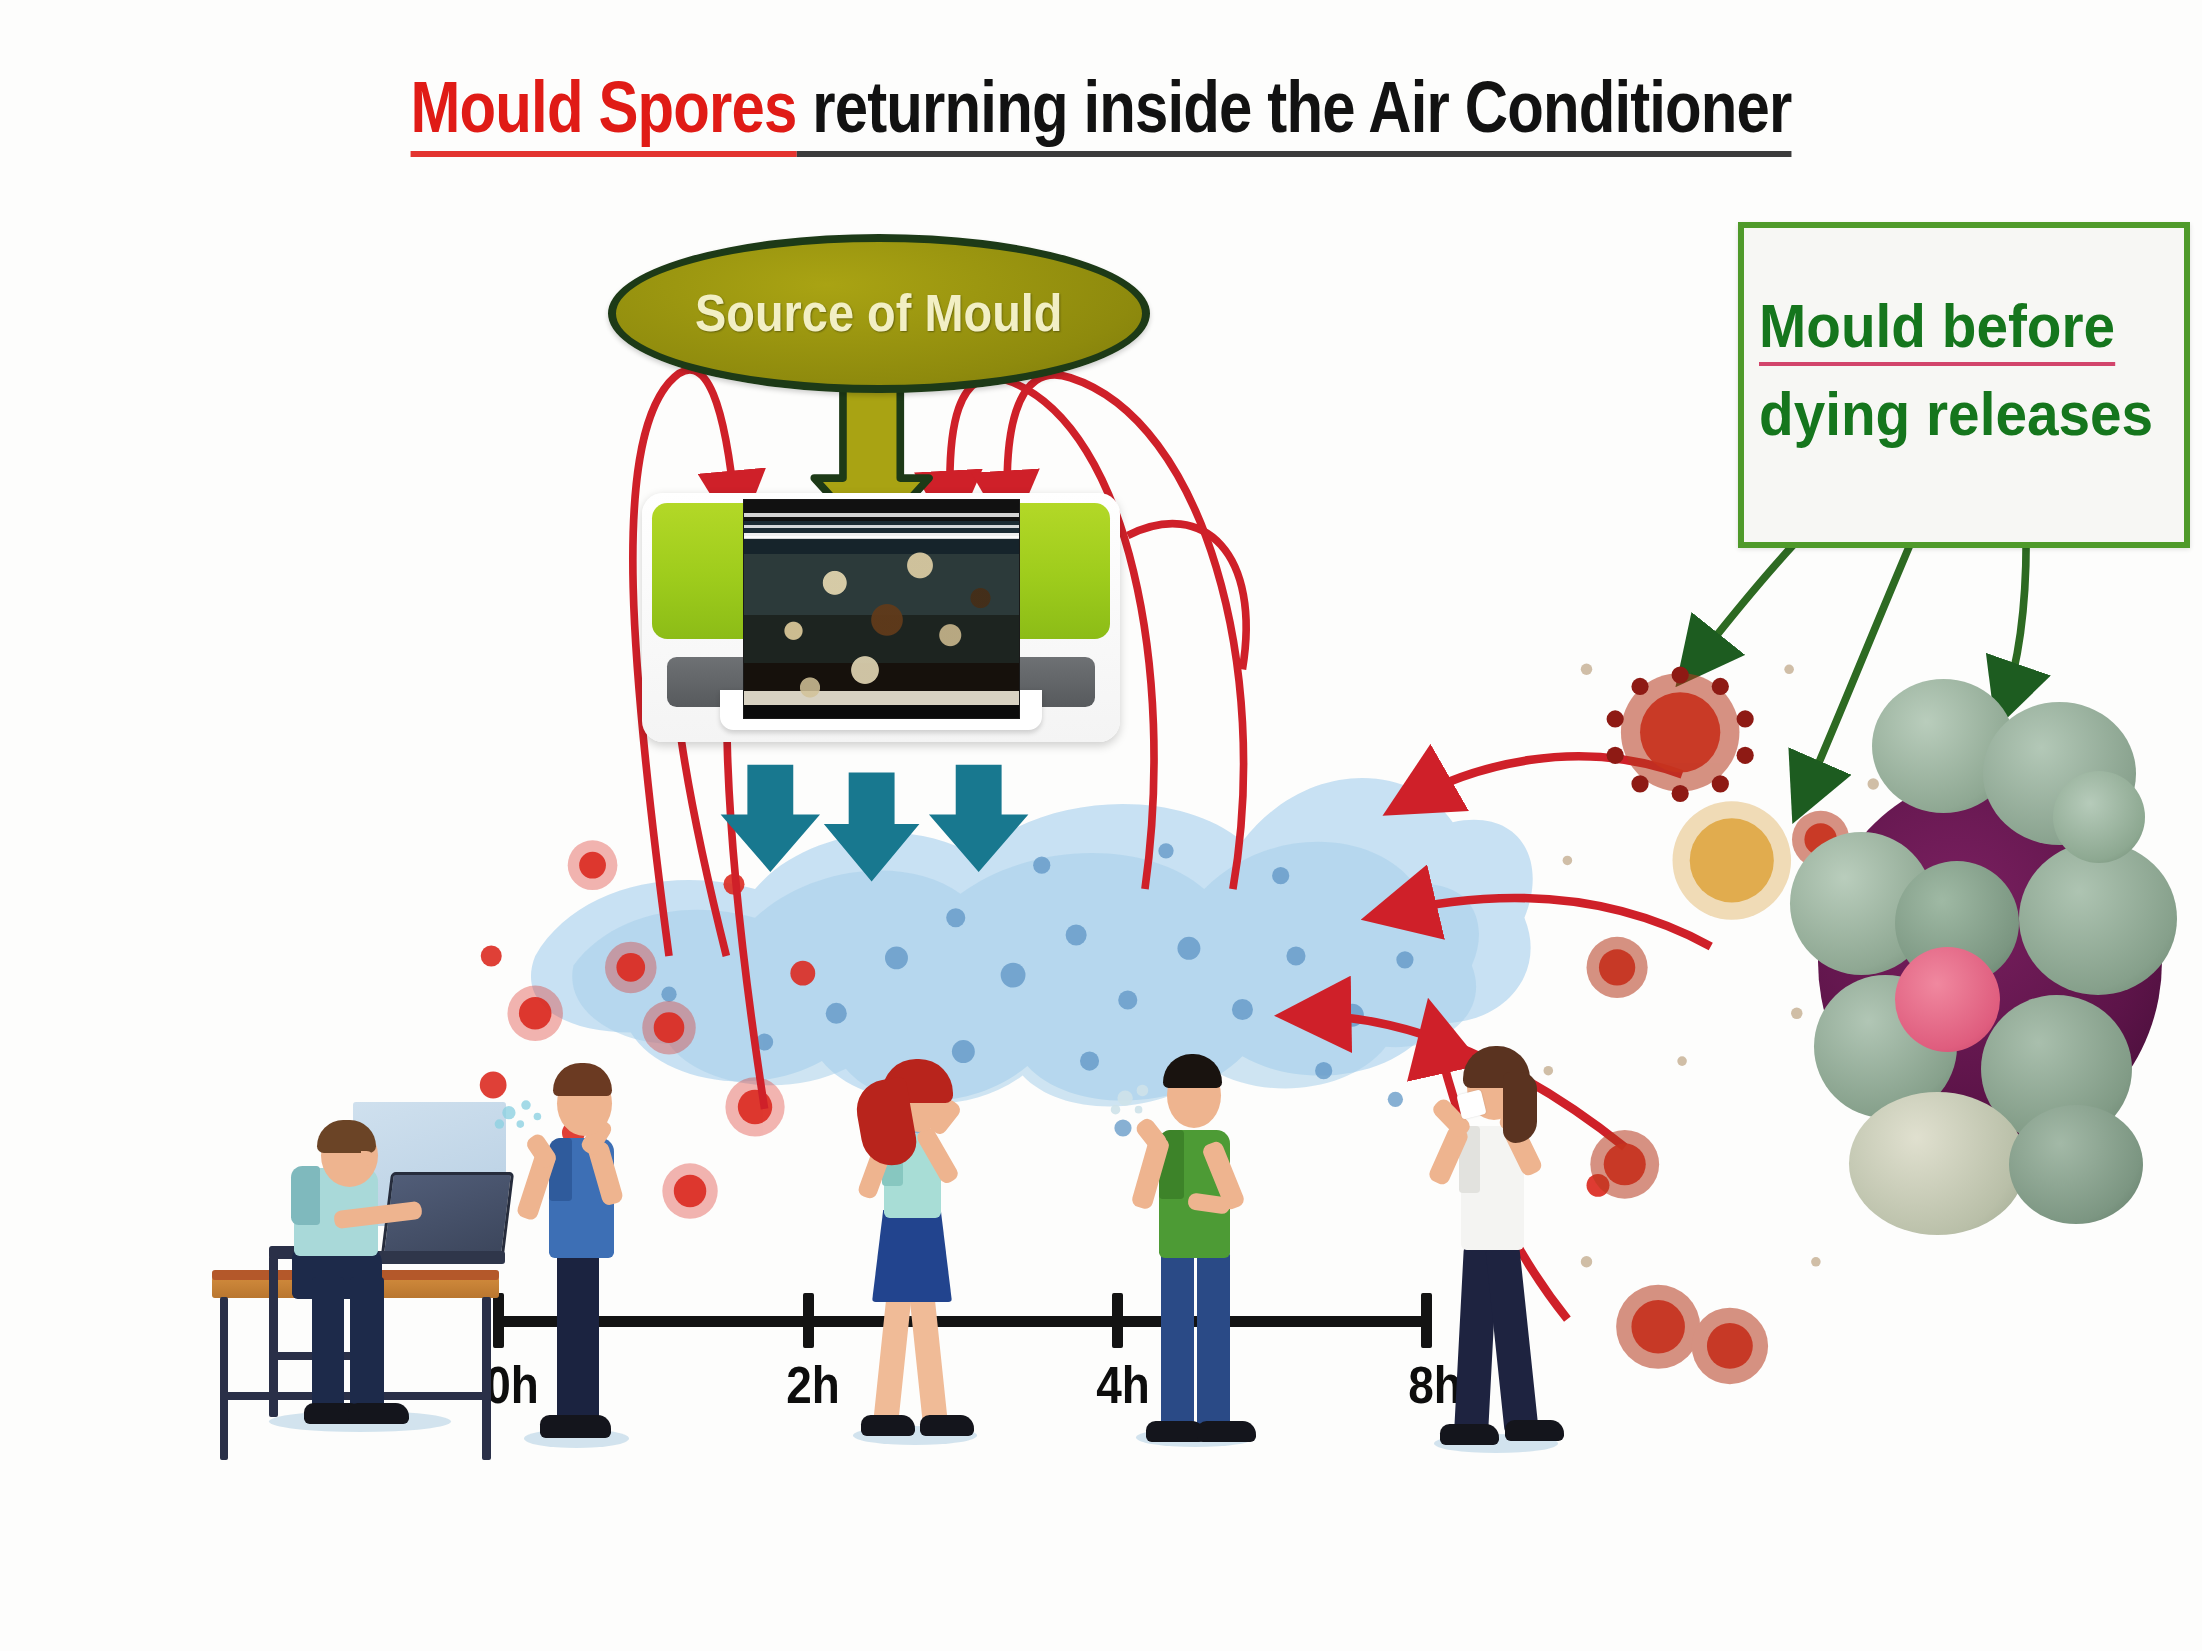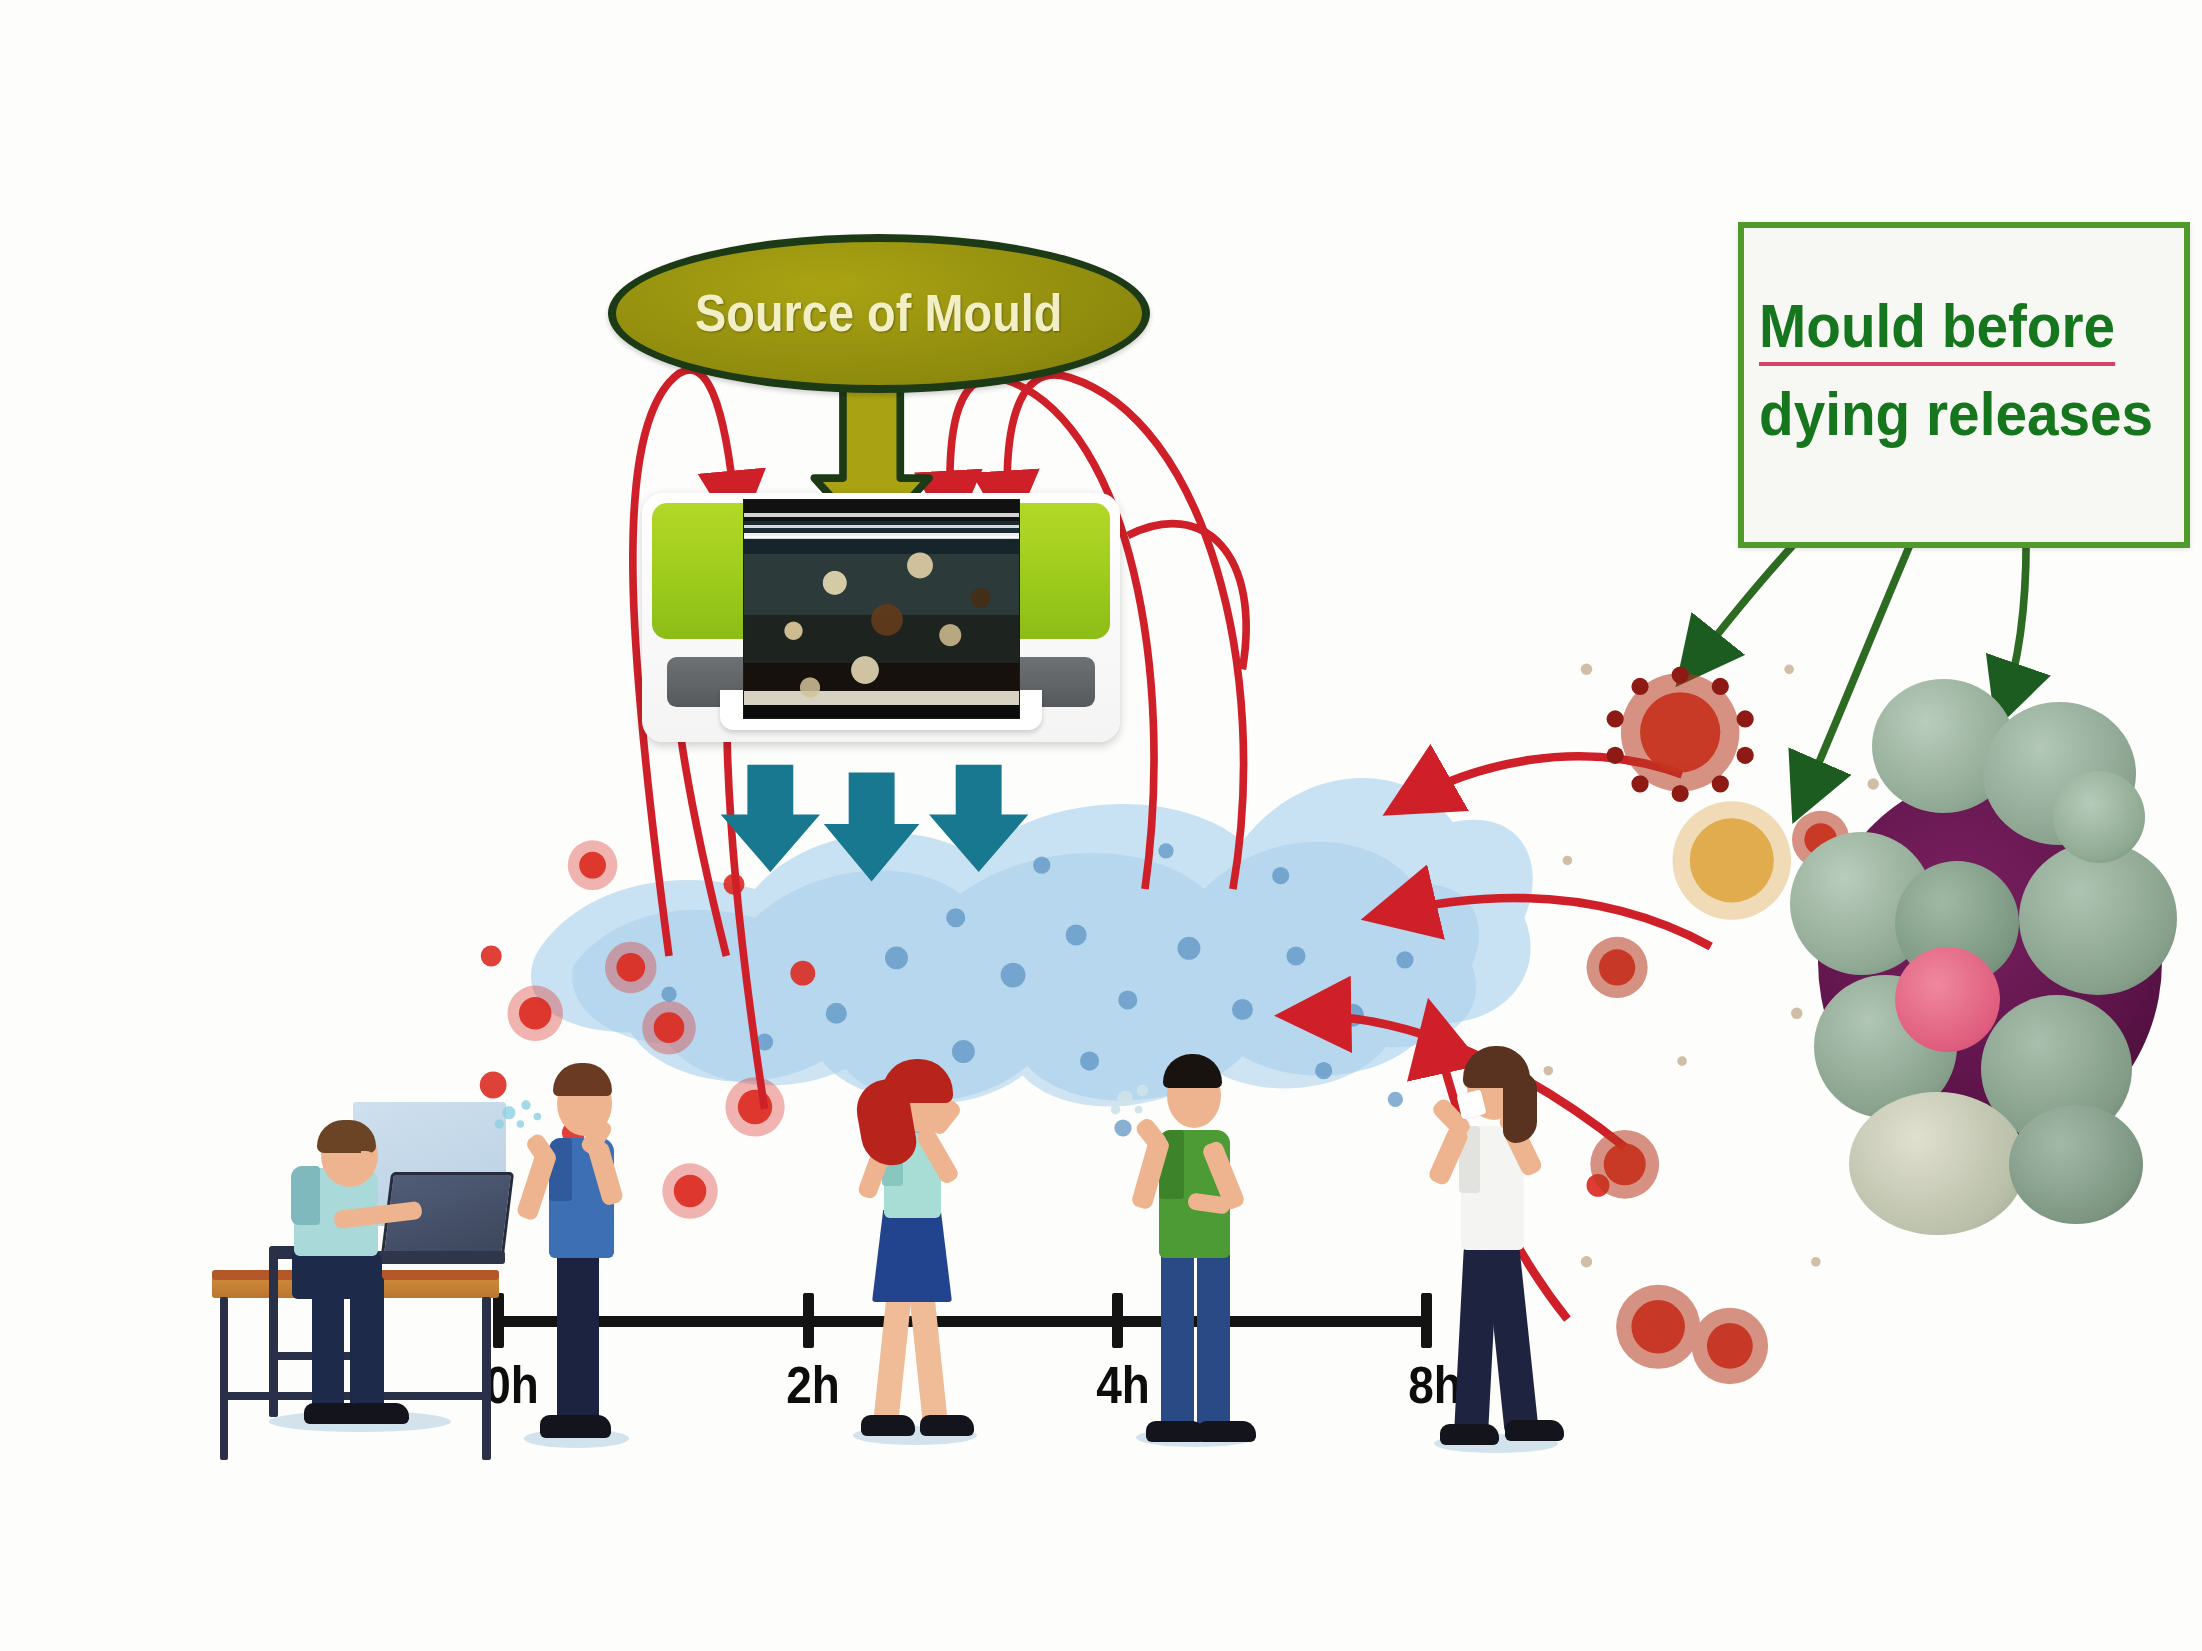--- a/index.html
+++ b/index.html
@@ -110,20 +110,25 @@
   #colony{position:absolute;left:1780px;top:660px;width:411px;height:574px;}
   .blob{position:absolute;border-radius:50%;}
 
   svg.lay{position:absolute;left:0;top:0;width:2202px;height:1652px;pointer-events:none;}
 </style>
 </head>
 <body>
 
 <div id="stage">
 
+  <div id="title-wrap">
+    <div id="title">
+      <span class="red">Mould Spores</span><span class="blk"> returning inside the Air Conditioner</span>
+    </div>
+  </div>
 
   <svg class="lay" viewBox="0 0 2304 1728">
 
     <path d="M560 1000 C 600 930 700 905 790 930 C 840 870 950 852 1020 895
              C 1090 830 1230 822 1300 880 C 1370 790 1480 800 1520 860
              C 1590 845 1620 900 1595 960 C 1620 1020 1570 1075 1500 1070
              C 1460 1130 1360 1140 1300 1105 C 1240 1165 1120 1165 1075 1115
              C 1010 1170 900 1160 860 1110 C 790 1150 690 1130 660 1080
              C 590 1080 540 1050 560 1000 Z" fill="#b9d9ef" opacity="0.78"></path>
     <path d="M600 1010 C 640 955 720 940 790 960 C 850 905 950 895 1005 935

